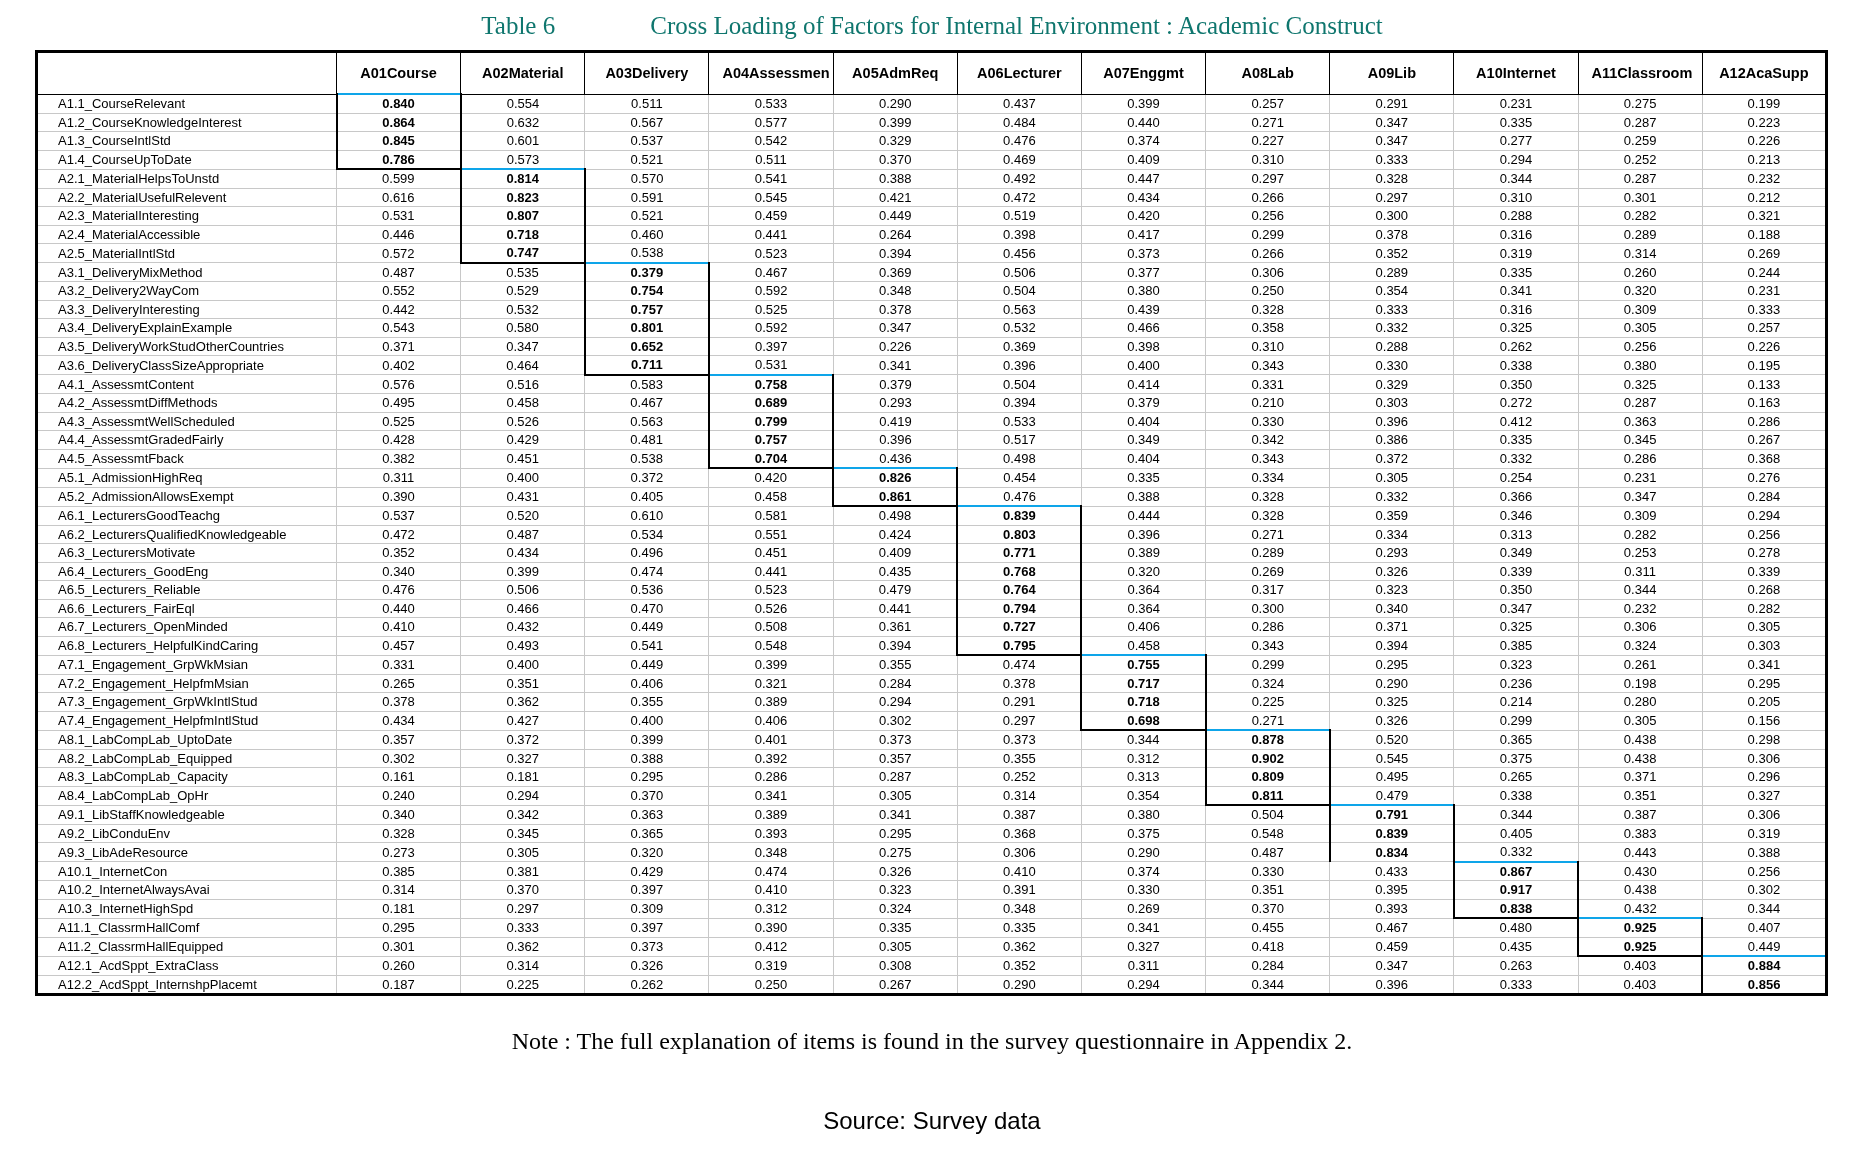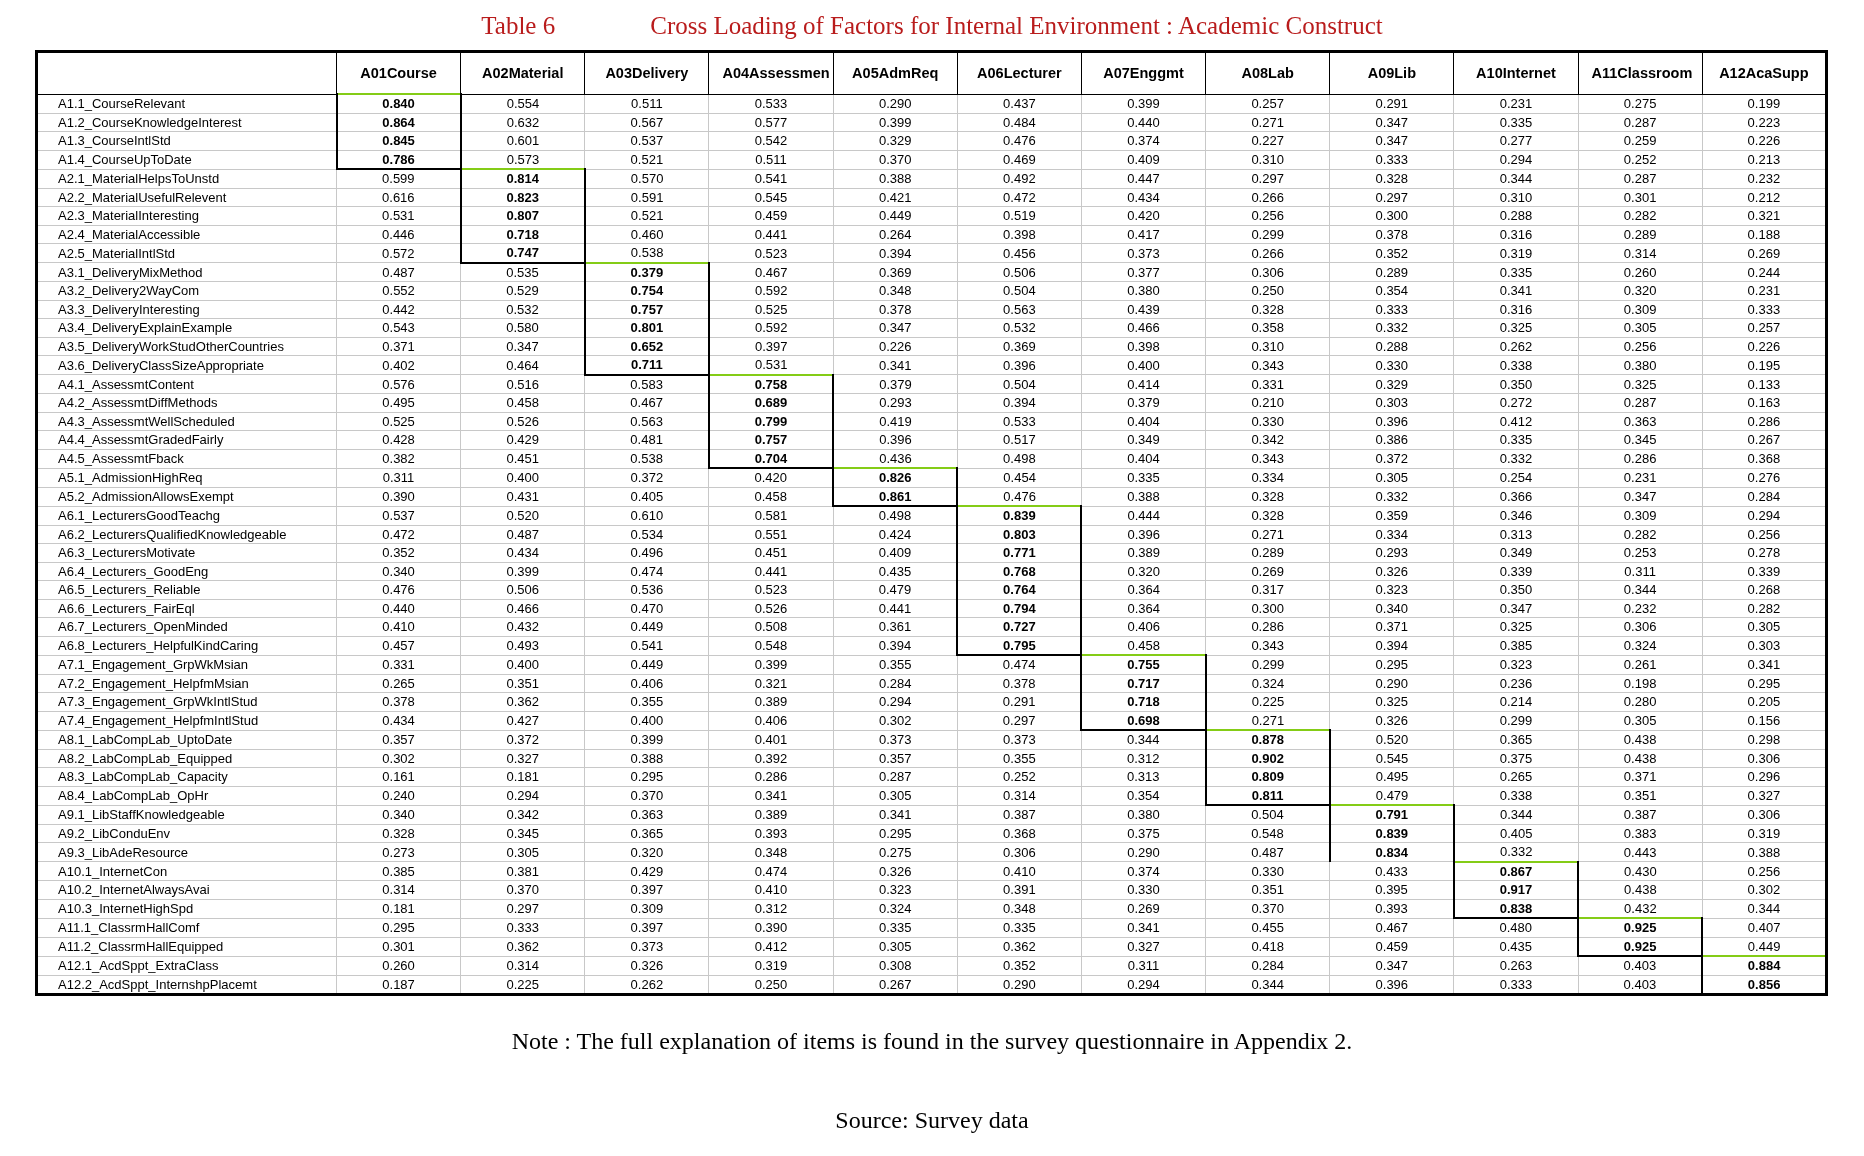--- a/index.html
+++ b/index.html
@@ -4,49 +4,49 @@
 <style>
   html,body{margin:0;padding:0;background:#ffffff;}
   body{
     width:1864px;height:1156px;overflow:hidden;
     font-family:"Liberation Sans",sans-serif;color:#000;
     position:relative;
   }
   .title-row{
     margin-top:12px;
     display:flex;justify-content:center;align-items:baseline;gap:95px;
-    font-family:"Liberation Serif",serif;font-size:25px;color:#b91c1c;
+    font-family:"Liberation Serif",serif;font-size:25px;color:#0f766e;
   }
   .table-wrap{margin:10px 0 0 35px;}
   table{
     border-collapse:collapse;table-layout:fixed;width:1793px;
     border:3px solid #000;
   }
   col.label-col{width:300px;}
   thead th{
     height:40px;font-size:14.5px;font-weight:bold;text-align:center;
     border:1px solid #000;white-space:nowrap;overflow:hidden;padding:0 13px;
     font-family:"Liberation Sans",sans-serif;
   }
   tbody td{
     height:17.5px;font-size:13px;line-height:1;vertical-align:middle;
     border:1px solid #c8c8c8;padding:0 2px;white-space:nowrap;overflow:hidden;
   }
   tbody td.label{text-align:left;padding-left:20px;}
   tbody td.num{text-align:center;}
   tbody td.diag{font-weight:bold;border-left:2px solid #000;border-right:2px solid #000;}
-  tbody td.box-t{border-top:2px solid #84cc16;}
+  tbody td.box-t{border-top:2px solid #0ea5e9;}
   tbody td.box-b{border-bottom:2px solid #000;}
   .note-line{
     margin-top:32px;text-align:center;
     font-family:"Liberation Serif",serif;font-size:24px;
   }
   .source-line{
     margin-top:52px;text-align:center;
-    font-family:Liberation Serif, serif;font-size:24px;
+    font-family:Liberation Sans, sans-serif;font-size:24px;
   }
 </style>
 </head>
 <body>
 
 <div class="title-row">
   <span>Table 6</span>
   <span>Cross Loading of Factors for Internal Environment : Academic Construct</span>
 </div>
 

